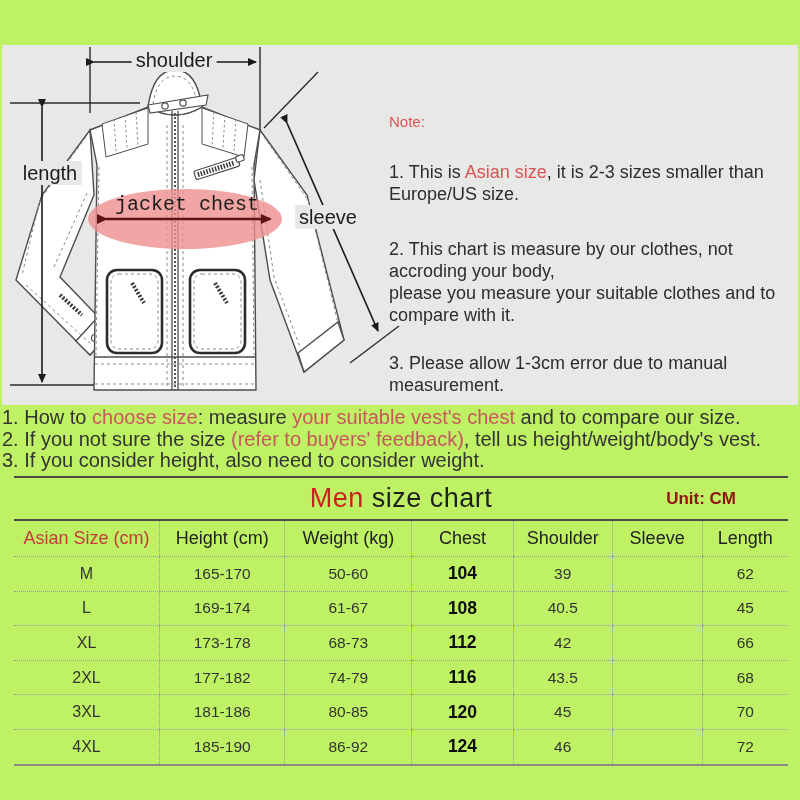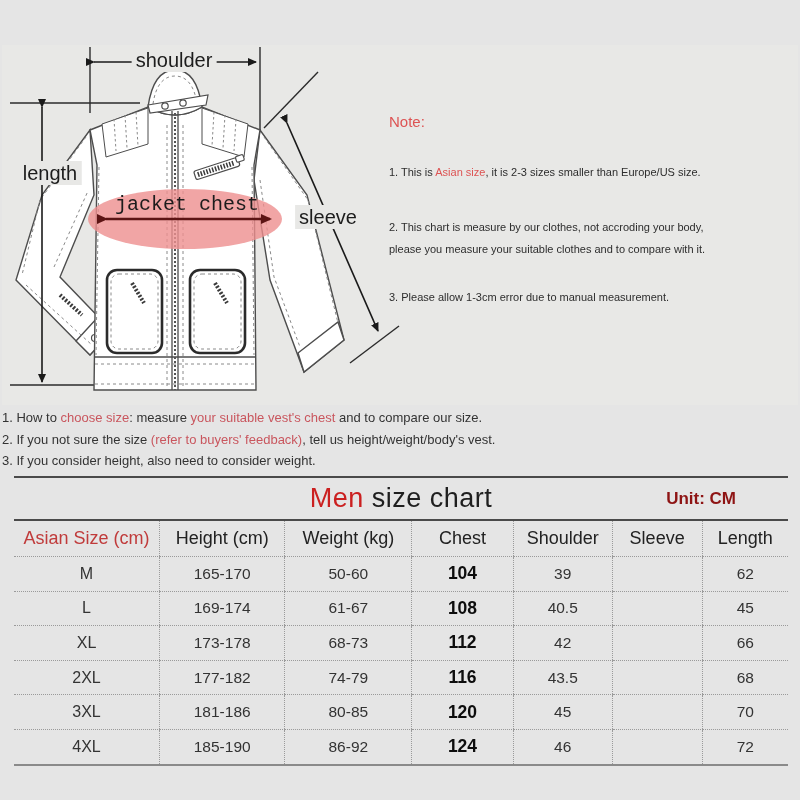--- a/index.html
+++ b/index.html
@@ -1,35 +1,35 @@
 <!DOCTYPE html>
 <html><head>
 <meta charset="utf-8">
 <style>
   html,body{margin:0;padding:0;}
-  .canvas{position:relative;width:800px;height:800px;background:#e5e5e5;overflow:hidden;
+  .canvas{position:relative;width:800px;height:800px;background:#bef264;overflow:hidden;
           font-family:"Liberation Sans",sans-serif;color:#222;}
 
   
   .diagram-panel{position:absolute;left:2px;top:45px;width:796px;height:360px;background:#e8e8e6;}
   .jacket-svg{position:absolute;left:0;top:0;}
 
   .measure-label{position:absolute;transform:translateX(-50%);font-size:20px;color:#1c1c1c;
                  background:#e8e8e6;padding:0 4px;line-height:24px;white-space:nowrap;}
   .measure-label.on-chest{background:transparent;}
 
   
   .note-block{position:absolute;left:387px;top:68px;width:412px;}
   .note-title{font-size:15px;color:#dd5353;margin:0 0 31px 0;}
-  .note-item{font-size:11px;color:#2d2d2d;margin:0 0 33px 0;line-height:22px;}
+  .note-item{font-size:18px;color:#2d2d2d;margin:0 0 33px 0;line-height:22px;}
   .note-item.tight{margin-bottom:26px;}
   .red-inline{color:#dd5353;}
 
   
-  .howto{position:absolute;left:2px;top:407px;width:600px;font-size:13px;color:#333;
+  .howto{position:absolute;left:2px;top:407px;width:600px;font-size:20px;color:#333;
          line-height:21.5px;}
   .howto div{white-space:nowrap;}
   .howto .red-inline{color:#c9565e;}
 
   
   .table-wrap{position:absolute;left:14px;top:476px;width:774px;}
   .table-title-row{position:relative;height:41px;border-top:2px solid #4a4a4a;
                    border-bottom:2px solid #4a4a4a;display:flex;align-items:center;justify-content:center;}
   .table-title{font-size:27px;color:#1f1f1f;letter-spacing:0.5px;}
   .title-red{color:#cb2020;}

